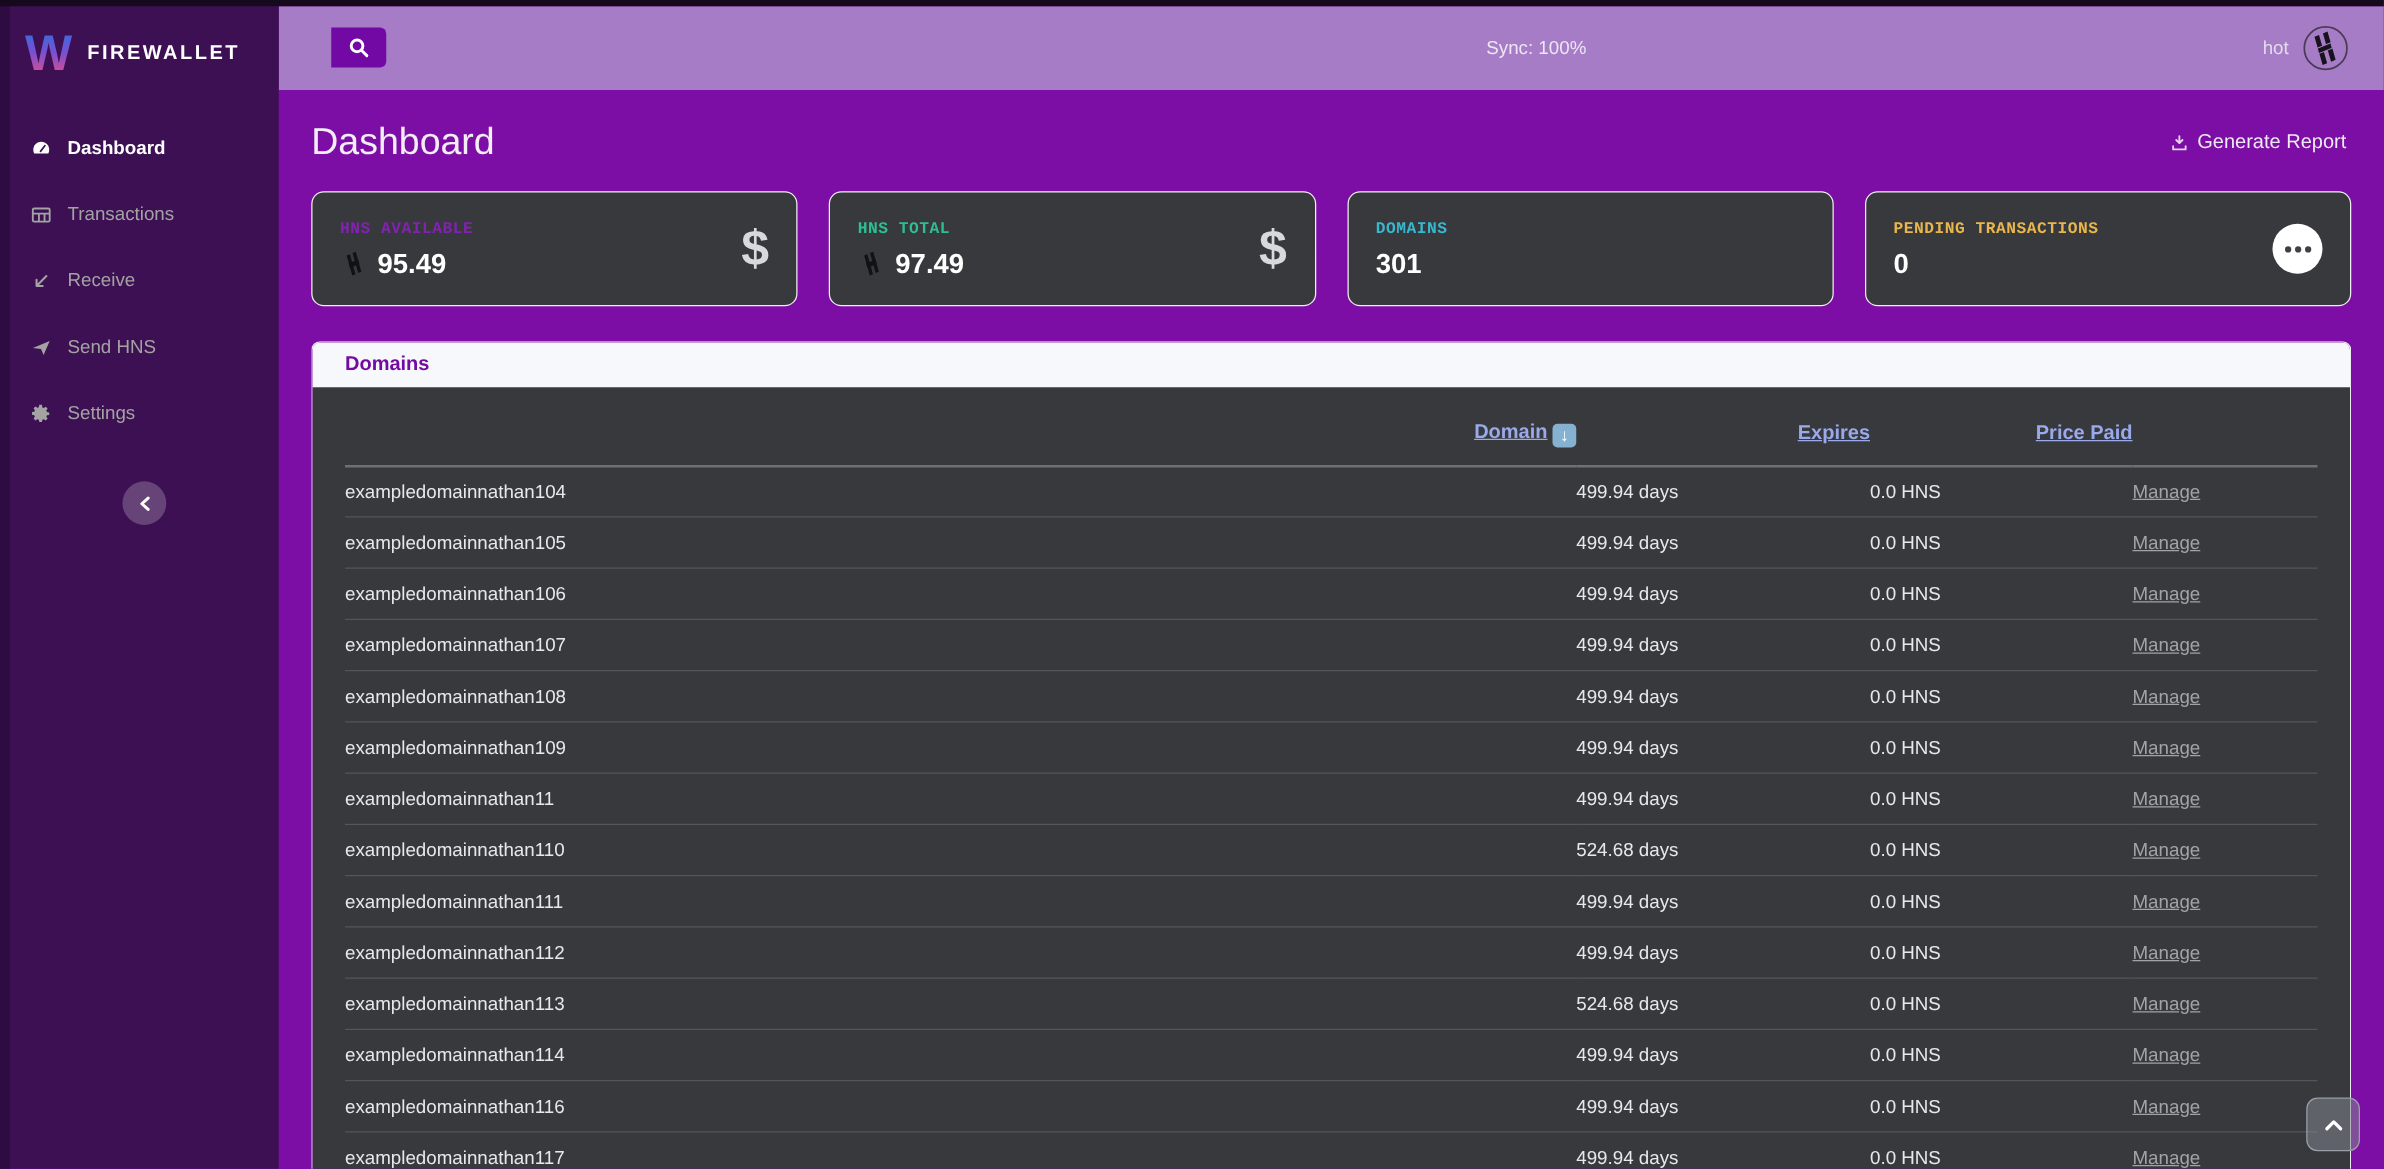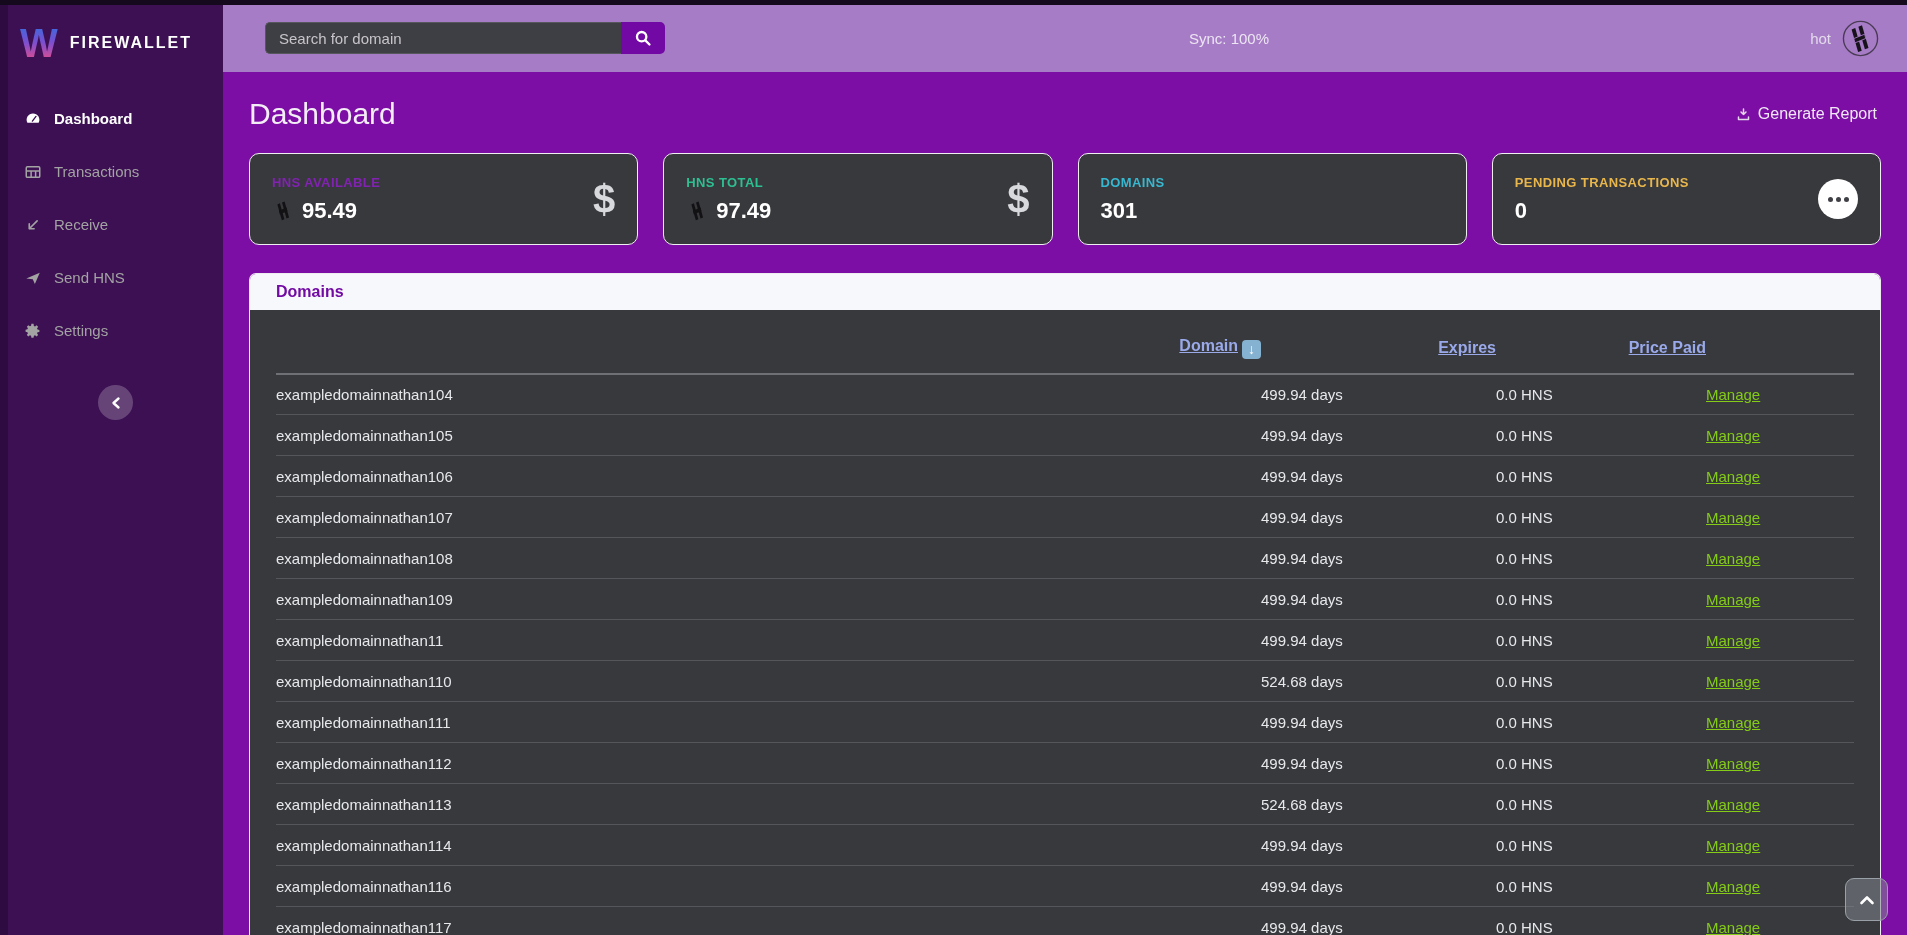--- a/index.html
+++ b/index.html
@@ -51,21 +51,21 @@
     padding:25px 30px 0 26px; }
   .page-title { font-size:30px; font-weight:400; color:#f3edf6; }
   .report-btn { display:flex; align-items:center; gap:7px; background:none;
     border:none; color:#efe9f3; font-size:16px; font-family:Liberation Sans, sans-serif; cursor:pointer; }
 
   .cards { display:grid; grid-template-columns:repeat(4,1fr); gap:25px;
     padding:22px 26px 0 26px; }
   .card { height:92px; background:#38393d; border:1px solid #efeff1;
     border-radius:10px; display:flex; align-items:center;
     justify-content:space-between; padding:0 22px; }
-  .card-label { font-size:13px; font-weight:bold; letter-spacing:.4px; margin-bottom:8px; }
+  .card-label { font-size:13px; font-weight:bold; letter-spacing:.4px; margin-bottom:8px;font-family:Liberation Mono, monospace; }
   .card-value-row { display:flex; align-items:center; gap:8px; }
   .card-value { font-size:22px; font-weight:bold; color:#ffffff; }
   .hns-glyph { width:22px; height:22px; color:#121215; }
   .dollar { font-size:40px; font-weight:bold; color:#d7d9dd; }
   .ellipsis-circle { width:40px; height:40px; border-radius:50%; background:#ffffff;
     display:flex; align-items:center; justify-content:center; gap:3px; cursor:pointer; }
   .ellipsis-circle i { width:5px; height:5px; border-radius:50%; background:#3f3f46; }
 
   
   .panel { margin:28px 26px 0 26px; border:1px solid #ededf0; border-bottom:none;
@@ -76,21 +76,21 @@
   table { width:100%; border-collapse:collapse; }
   thead th { text-align:right; padding:27px 0 14px; font-size:16px; font-weight:bold; }
   thead tr { border-bottom:2px solid #6e7075; }
   th a { color:#9aa9ea; text-decoration:underline; cursor:pointer; }
   .sort-badge { display:inline-flex; width:19px; height:19px; margin-left:4px;
     border-radius:4px; background:#84b2d0; color:#ffffff; font-size:14px;
     align-items:center; justify-content:center; vertical-align:-3px; font-weight:bold; }
   tbody tr { border-bottom:1px solid #54565c;margin-top:16px; }
   tbody td { height:41px; font-size:15px; color:#e7e8ea; }
   .col-expires { width:235px; } .col-price { width:210px; } .col-manage { width:148px; }
-  .manage-cell a { color:#84cc16; text-decoration:underline; cursor:pointer; }
+  .manage-cell a { color:#a3a3a3; text-decoration:underline; cursor:pointer; }
 
   .scroll-top { position:absolute; right:19px; bottom:14px; width:43px; height:43px;
     border-radius:9px; background:rgba(130,134,142,.55); border:1px solid #9aa0a8;
     display:flex; align-items:center; justify-content:center; cursor:pointer; z-index:50; }
 </style>
 </head>
 <body>
 
 <div class="top-strip"></div>
 
@@ -135,21 +135,20 @@
   </nav>
   <button class="collapse-btn">
     <svg width="12" height="14" viewBox="0 0 12 14" fill="none" stroke="#ffffff" stroke-width="2.4" stroke-linecap="round" stroke-linejoin="round">
       <path d="M8.5 2.5 3.5 7l5 4.5"></path>
     </svg>
   </button>
 </aside>
 
 <header class="topbar">
   <div class="search-group">
-    <input class="search-input" type="text" placeholder="Search for domain" style="">
     <button class="search-btn">
       <svg width="18" height="18" viewBox="0 0 20 20" fill="none" stroke="#ffffff" stroke-width="2.6" stroke-linecap="round">
         <circle cx="8.5" cy="8.5" r="5.2"></circle>
         <path d="m12.6 12.6 4.6 4.6"></path>
       </svg>
     </button>
   </div>
   <div class="sync">Sync: 100%</div>
   <div class="wallet">
     <span>hot</span>

